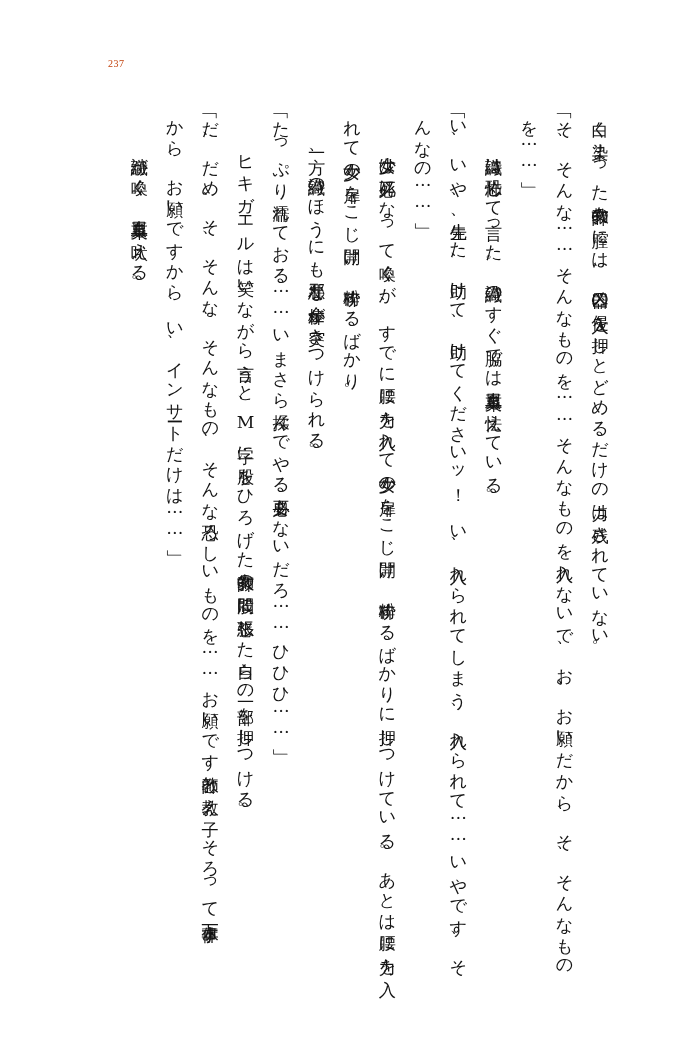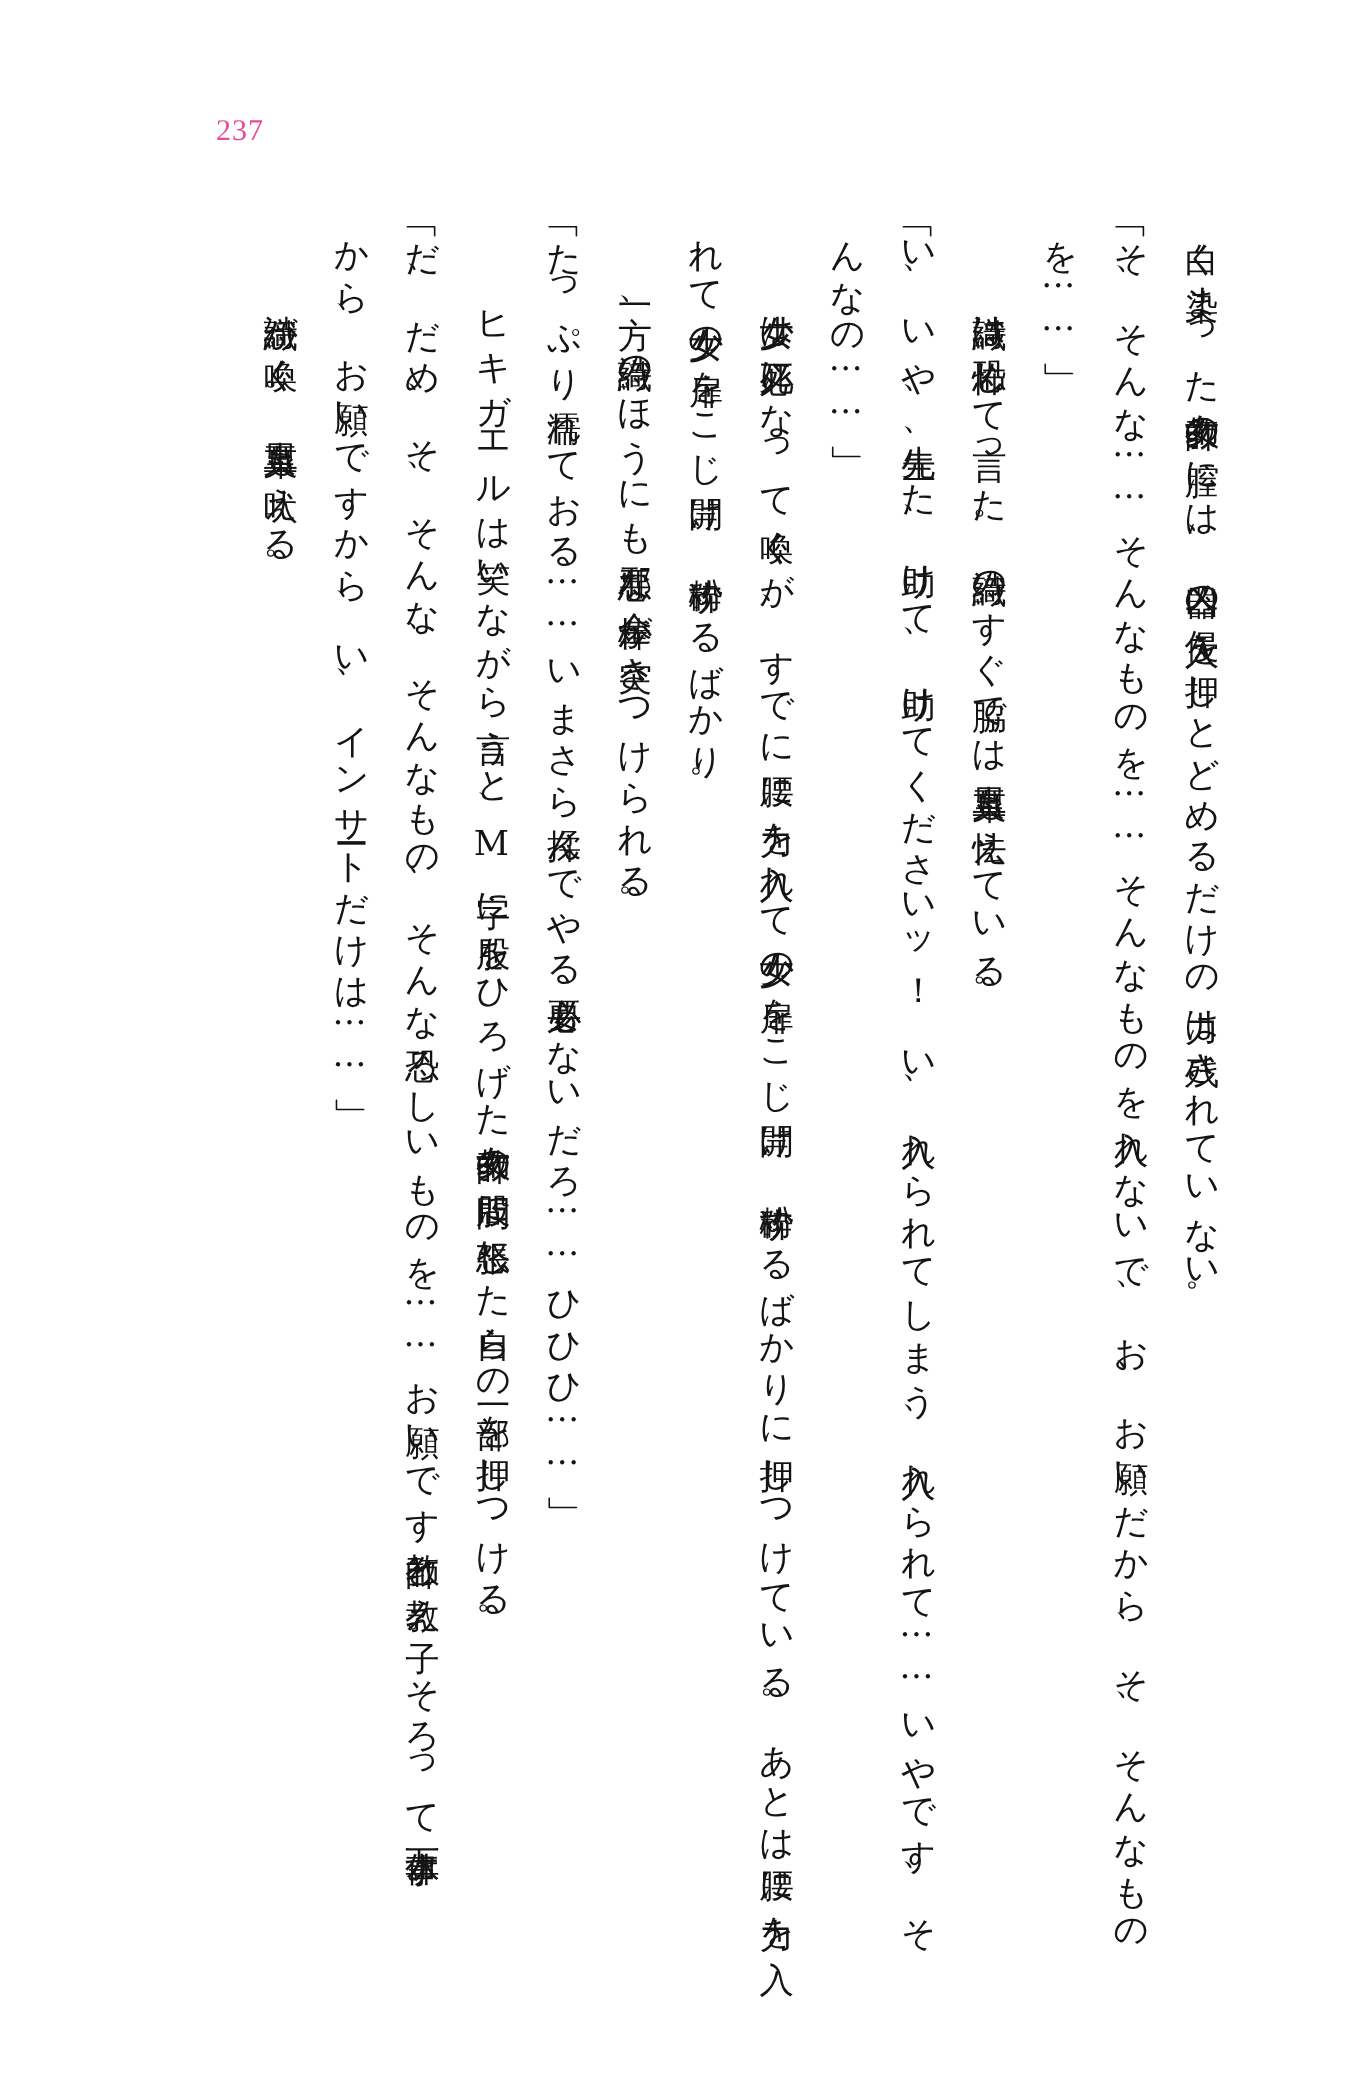--- a/index.html
+++ b/index.html
@@ -18,23 +18,23 @@
     position: relative;
     width: 683px;
     height: 1050px;
     background: #ffffff;
     box-sizing: border-box;
   }
   .page-number {
     position: absolute;
     top: 58px;
     left: 108px;
-    font-size: 15px;
+    font-size: 10px;
     letter-spacing: 0.5px;
-    color: #ec4899;
+    color: #c2410c;
     font-family: "Liberation Serif", "DejaVu Serif", serif;
   }
   .text-body {
     position: absolute;
     top: 108px;
     right: 66px;
     height: 860px;
     width: 560px;
     writing-mode: vertical-rl;
     -webkit-writing-mode: vertical-rl;

